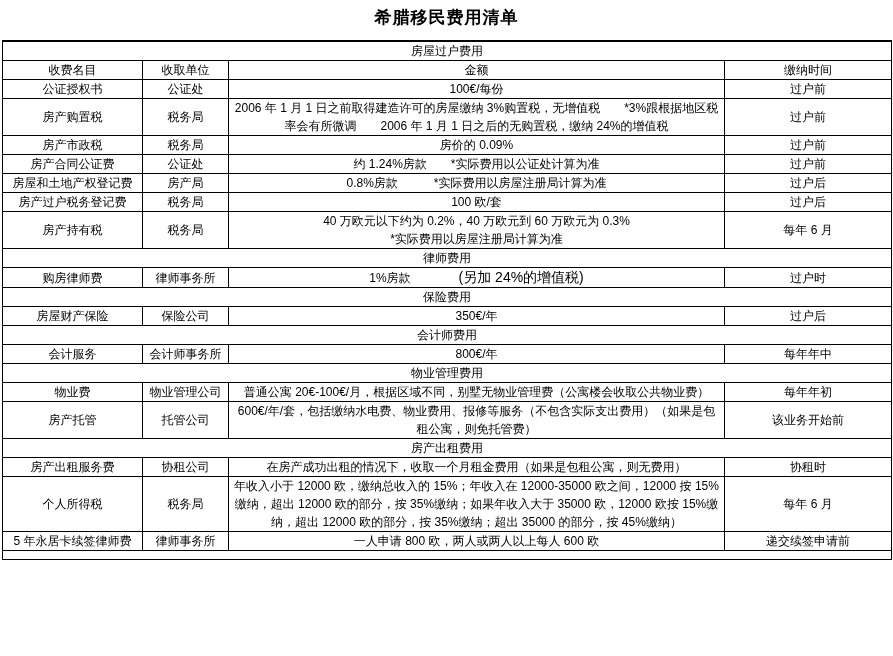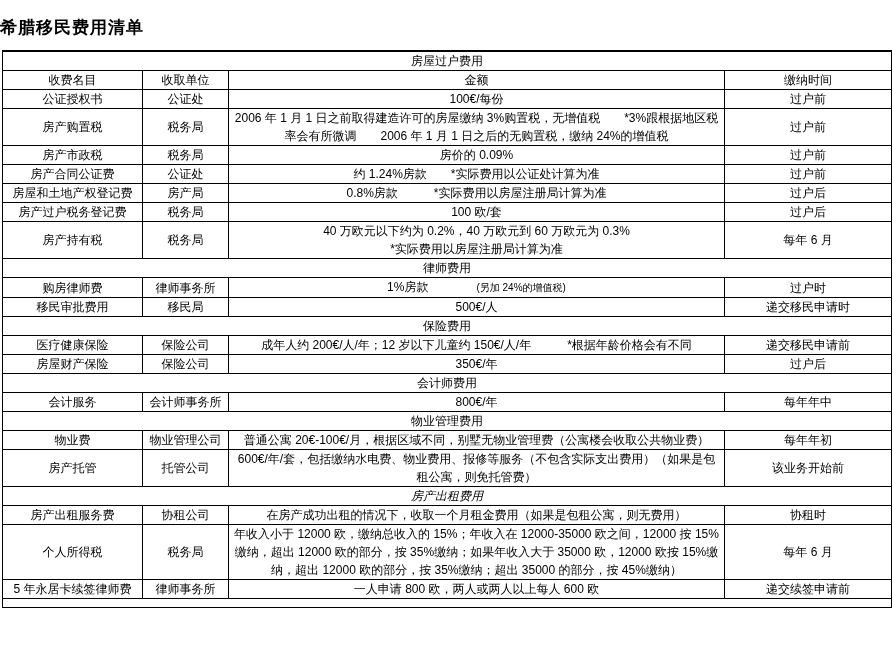--- a/index.html
+++ b/index.html
@@ -8,21 +8,22 @@
     width: 893px;
     height: 656px;
     overflow: hidden;
     background: #ffffff;
     color: #000000;
     font-family: "Liberation Sans", sans-serif;
   }
   .page-title {
     font-size: 17px;
     font-weight: bold;
-    margin: 16px 0 11px 0;
+    text-align: center;
+    margin: 6px 0 11px 0;
     letter-spacing: 1px;
   }
   table.fee-table {
     border-collapse: collapse;
     table-layout: fixed;
     width: 889px;
     margin-left: 2px;
     border-top: 2px solid #000;
   }
   table.fee-table td {
@@ -33,25 +34,25 @@
     vertical-align: middle;
     text-align: center;
     overflow: hidden;
   }
   td.section-cell {
     text-align: left;
     font-weight: normal;
     padding-left: 4px;
   }
   td.header-cell { text-align: center; }
-  td.midtitle-cell { text-align: center; font-style: italic; }
+  td.midtitle-cell { text-align: center; }
   td.amount-cell { white-space: pre-line; }
   td.al-left { text-align: left; }
   td.stub-cell { height: 8px; border-bottom: none; }
-  span.amount-note { font-size: 10px; margin-left: 48px; }
+  span.amount-note { font-size: 14px; margin-left: 48px; }
 </style>
 </head>
 <body>
 
 <div class="page-title">希腊移民费用清单</div>
 
 <table class="fee-table">
   <colgroup>
     <col style="width:140px">
     <col style="width:86px">
@@ -114,33 +115,21 @@
       <tr>
         <td class="section-cell" colspan="4">律师费用</td>
       </tr>
       <tr>
         <td>购房律师费</td>
         <td>律师事务所</td>
         <td class="amount-cell"><span>1%房款</span><span class="amount-note">(另加 24%的增值税)</span></td>
         <td>过户时</td>
       </tr>
       <tr>
-        <td>移民审批费用</td>
-        <td>移民局</td>
-        <td class="amount-cell"><span>500€/人</span></td>
-        <td>递交移民申请时</td>
-      </tr>
-      <tr>
         <td class="section-cell" colspan="4">保险费用</td>
-      </tr>
-      <tr>
-        <td>医疗健康保险</td>
-        <td>保险公司</td>
-        <td class="amount-cell al-left"><span>成年人约 200€/人/年；12 岁以下儿童约 150€/人/年　　　*根据年龄价格会有不同</span></td>
-        <td>递交移民申请前</td>
       </tr>
       <tr>
         <td>房屋财产保险</td>
         <td>保险公司</td>
         <td class="amount-cell"><span>350€/年</span></td>
         <td>过户后</td>
       </tr>
       <tr>
         <td class="section-cell" colspan="4">会计师费用</td>
       </tr>

